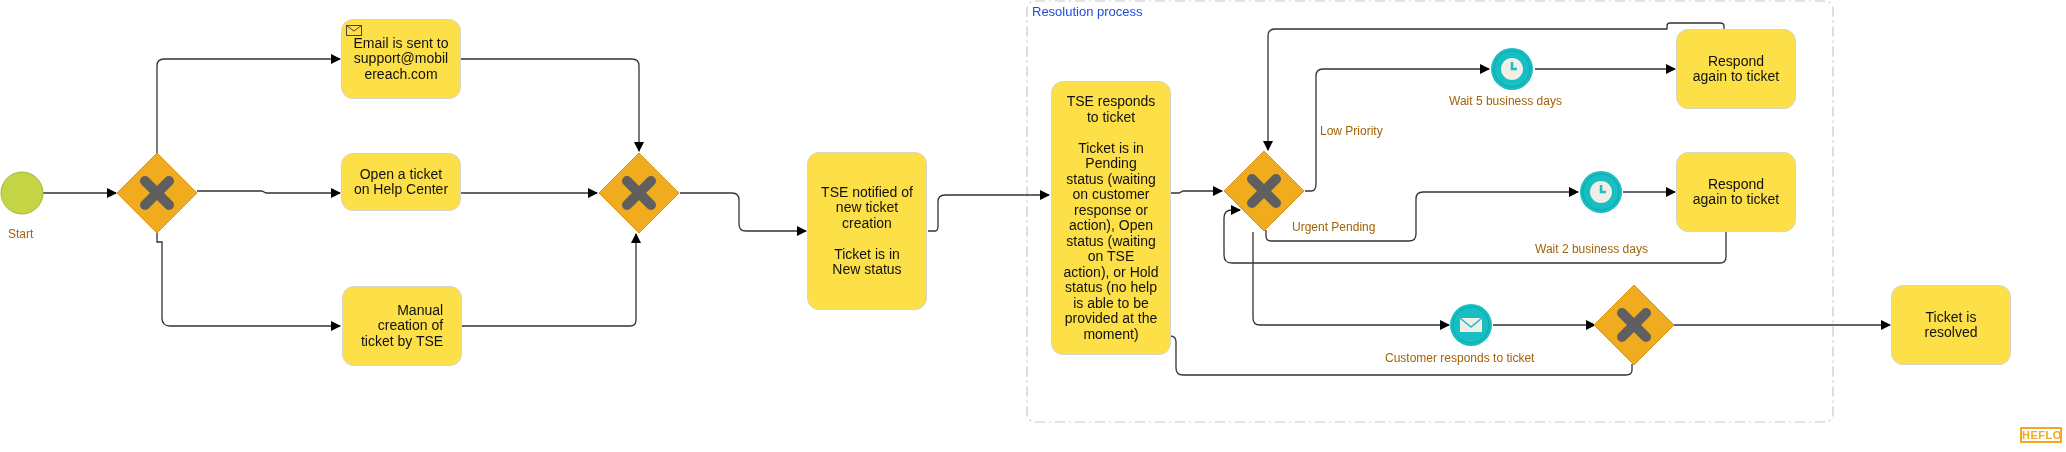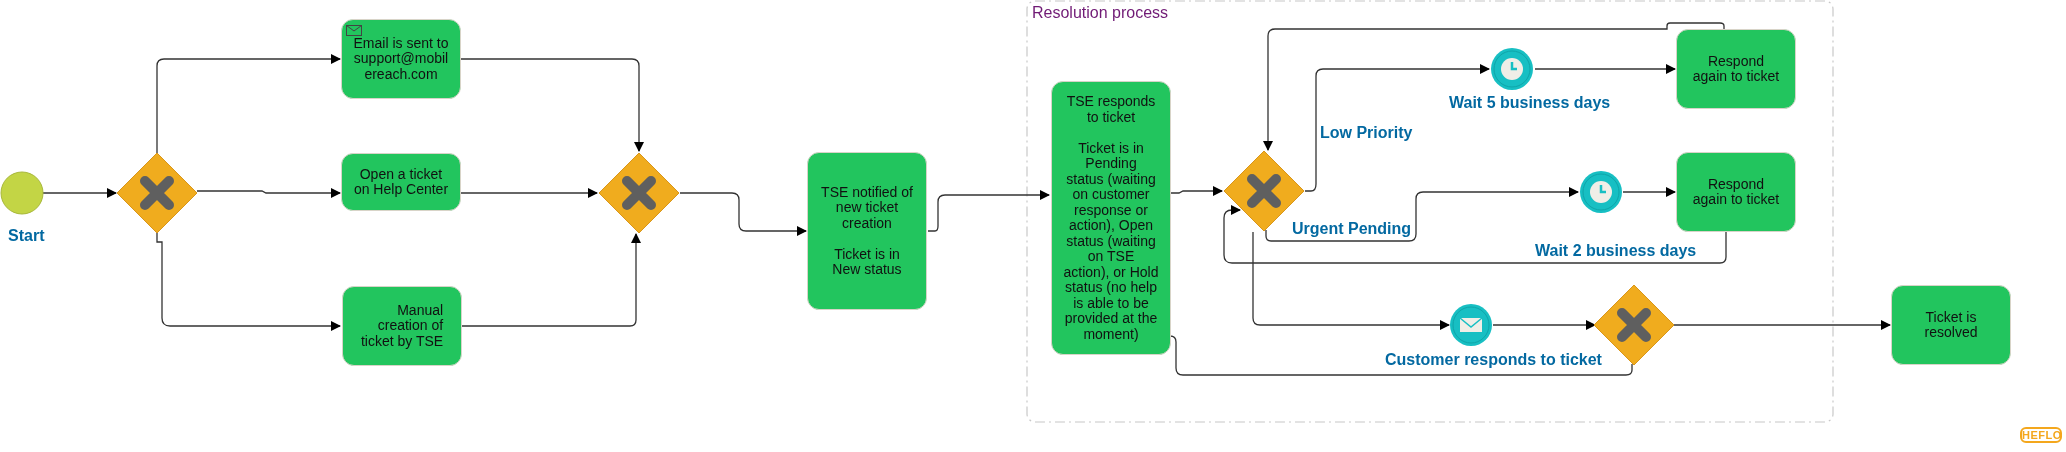--- a/index.html
+++ b/index.html
@@ -1,25 +1,25 @@
 <!DOCTYPE html>
 <html><head>
 <meta charset="utf-8">
 <style>
   html, body { margin: 0; padding: 0; background: #ffffff; }
   body { width: 2066px; height: 452px; position: relative; overflow: hidden;
          font-family: "Liberation Sans", sans-serif; }
   #canvas { position: absolute; left: 0; top: 0; }
-  .task { position: absolute; background: #22c55e; border: 1px solid #d8d4c8; border-radius: 12px;
+  .task { position: absolute; background: #fde047; border: 1px solid #d8d4c8; border-radius: 12px;
           box-sizing: border-box; display: flex; align-items: center; justify-content: center;
           text-align: center; font-size: 14px; line-height: 15.5px; color: #111; white-space: pre-line; padding: 0 6px; }
-  .label { position: absolute; font-size: 16px; color: #0369a1; white-space: nowrap; font-weight: bold; }
-  .pool-title { position: absolute; font-size: 16px; color: #701a75; }
+  .label { position: absolute; font-size: 12px; color: #a16207; white-space: nowrap; }
+  .pool-title { position: absolute; font-size: 13px; color: #1d4ed8; }
   .logo { position: absolute; left: 2020px; top: 427px; width: 42px; height: 16px; border: 2px solid #f4a71d;
-          border-radius: 6px; box-sizing: border-box; color: #f4a71d; font-weight: bold; font-size: 11px;
+          border-radius: 1px; box-sizing: border-box; color: #f4a71d; font-weight: bold; font-size: 11px;
           line-height: 12px; text-align: center; letter-spacing: 0.5px; }
   .msgicon { position: absolute; width: 16px; height: 11px; }
 </style>
 </head>
 <body>
 
 <svg id="canvas" width="2066" height="452" viewBox="0 0 2066 452">
   <defs>
     <marker id="arr" markerWidth="10" markerHeight="10" refX="9" refY="5" orient="auto" markerUnits="userSpaceOnUse">
       <path d="M0,0 L10,5 L0,10 z" fill="#000"></path>

